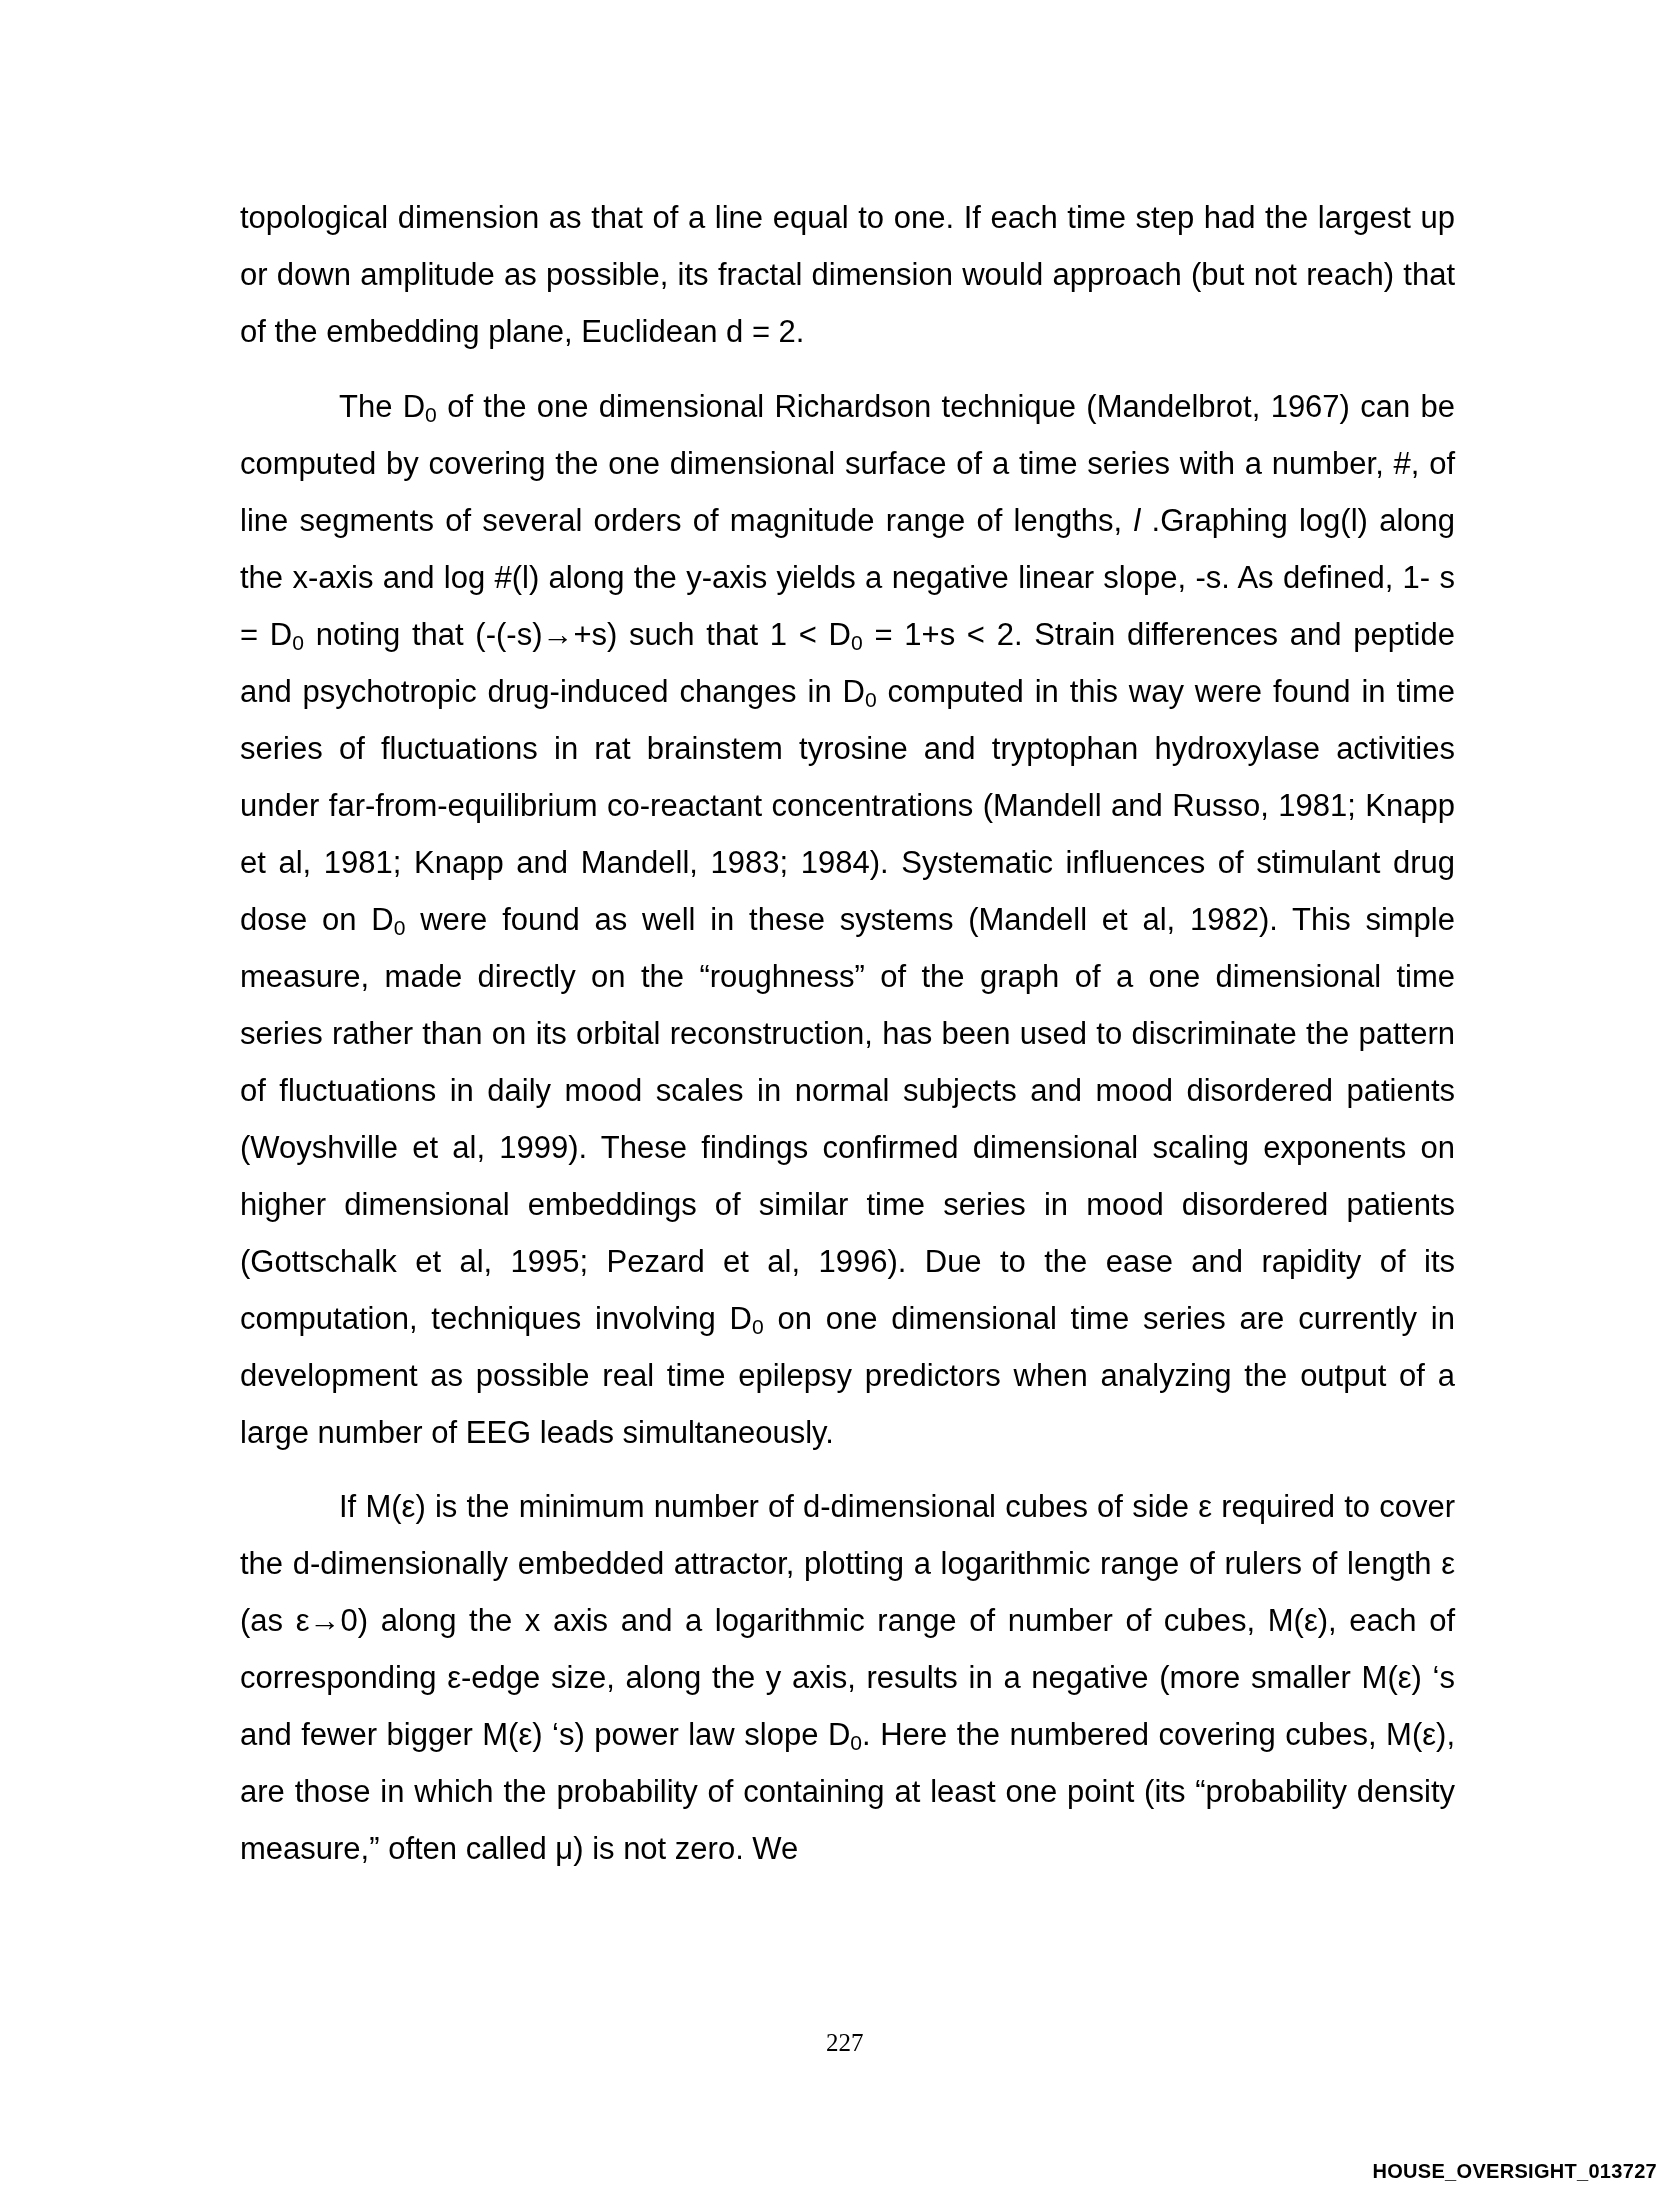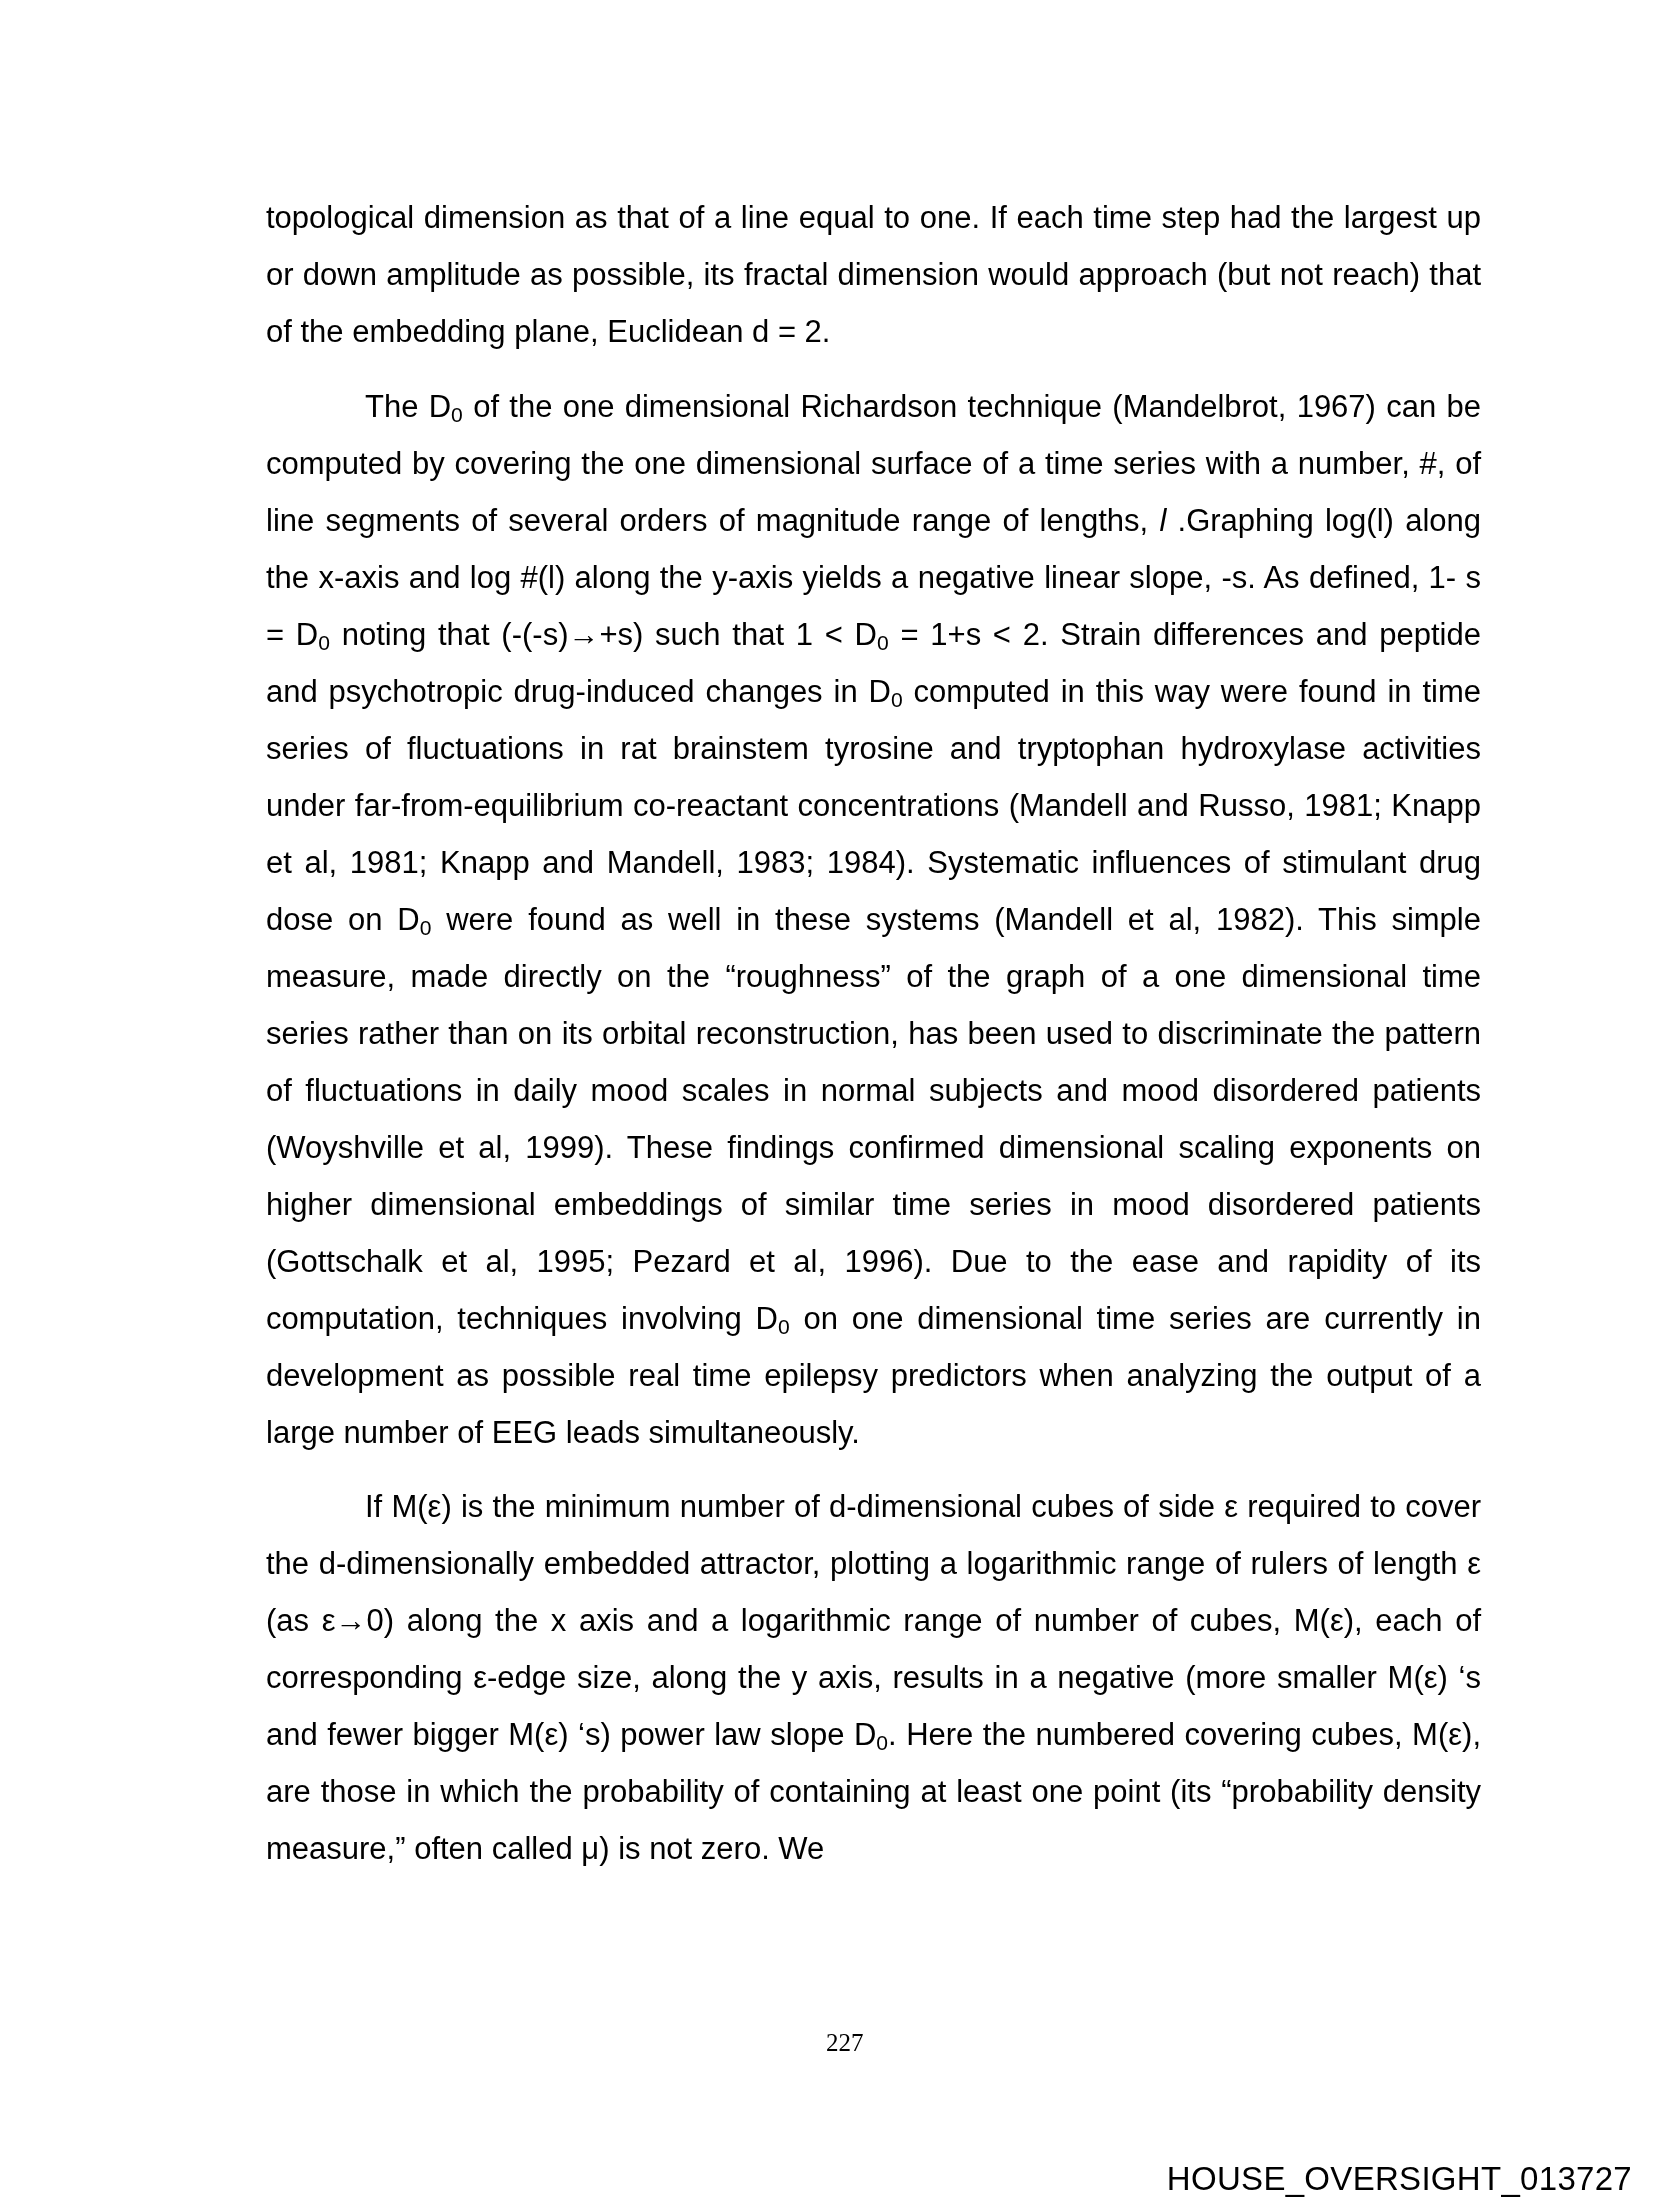--- a/index.html
+++ b/index.html
@@ -1,32 +1,32 @@
 <!DOCTYPE html>
 <html style="font-size:10.5px"><head>
 <meta charset="utf-8">
 <style>
   html, body { margin: 0; padding: 0; background: #ffffff; }
   body { width: 1669px; height: 2205px; position: relative; overflow: hidden; color: #000; }
   .page-body {
-    position: absolute; left: 266px; top: 189px; width: 1215px;
+    position: absolute; left: 240px; top: 189px; width: 1215px;
     font-family: "Liberation Sans", sans-serif; font-size: 31px; line-height: 57px;
     text-align: justify;
   }
   .para { margin: 0; }
   .para + .para { margin-top: 17.7px; }
   .indent { text-indent: 99px; }
   sub { font-size: 0.68em; vertical-align: -0.22em; line-height: 0; }
   .page-number {
     position: absolute; left: 826px; top: 2029px;
     font-family: "Liberation Serif", serif; font-size: 25px; text-align: right;
   }
   .bates {
-    position: absolute; right: 37px; top: 2160px;
-    font-family: "Liberation Sans", sans-serif; font-size: 33px; letter-spacing: 0.3px;
+    position: absolute; right: 12px; top: 2160px;
+    font-family: "Liberation Sans", sans-serif; font-size: 20px; letter-spacing: 0.3px; font-weight: bold;
   }
 </style>
 </head>
 <body>
 
 <div class="page-body">
   <p class="para">topological dimension as that of a line equal to one. If each time step had the largest up or down amplitude as possible, its fractal dimension would approach (but not reach) that of the embedding plane, Euclidean d = 2.</p>
   <p class="para indent">The D<sub>0</sub> of the one dimensional Richardson technique (Mandelbrot, 1967) can be computed by covering the one dimensional surface of a time series with a number, #, of line segments of several orders of magnitude range of lengths, <i>l</i> .Graphing log(l) along the x-axis and log #(l) along the y-axis yields a negative linear slope, -s. As defined, 1- s = D<sub>0</sub> noting that (-(-s)→+s) such that 1 &lt; D<sub>0</sub> = 1+s &lt; 2. Strain differences and peptide and psychotropic drug-induced changes in D<sub>0</sub> computed in this way were found in time series of fluctuations in rat brainstem tyrosine and tryptophan hydroxylase activities under far-from-equilibrium co-reactant concentrations (Mandell and Russo, 1981; Knapp et al, 1981; Knapp and Mandell, 1983; 1984). Systematic influences of stimulant drug dose on D<sub>0</sub> were found as well in these systems (Mandell et al, 1982). This simple measure, made directly on the “roughness” of the graph of a one dimensional time series rather than on its orbital reconstruction, has been used to discriminate the pattern of fluctuations in daily mood scales in normal subjects and mood disordered patients (Woyshville et al, 1999). These findings confirmed dimensional scaling exponents on higher dimensional embeddings of similar time series in mood disordered patients (Gottschalk et al, 1995; Pezard et al, 1996). Due to the ease and rapidity of its computation, techniques involving D<sub>0</sub> on one dimensional time series are currently in development as possible real time epilepsy predictors when analyzing the output of a large number of EEG leads simultaneously.</p>
   <p class="para indent">If M(ε) is the minimum number of d-dimensional cubes of side ε required to cover the d-dimensionally embedded attractor, plotting a logarithmic range of rulers of length ε (as ε→0) along the x axis and a logarithmic range of number of cubes, M(ε), each of corresponding ε-edge size, along the y axis, results in a negative (more smaller M(ε) ‘s and fewer bigger M(ε) ‘s) power law slope D<sub>0</sub>. Here the numbered covering cubes, M(ε), are those in which the probability of containing at least one point (its “probability density measure,” often called μ) is not zero. We</p>
 </div>

